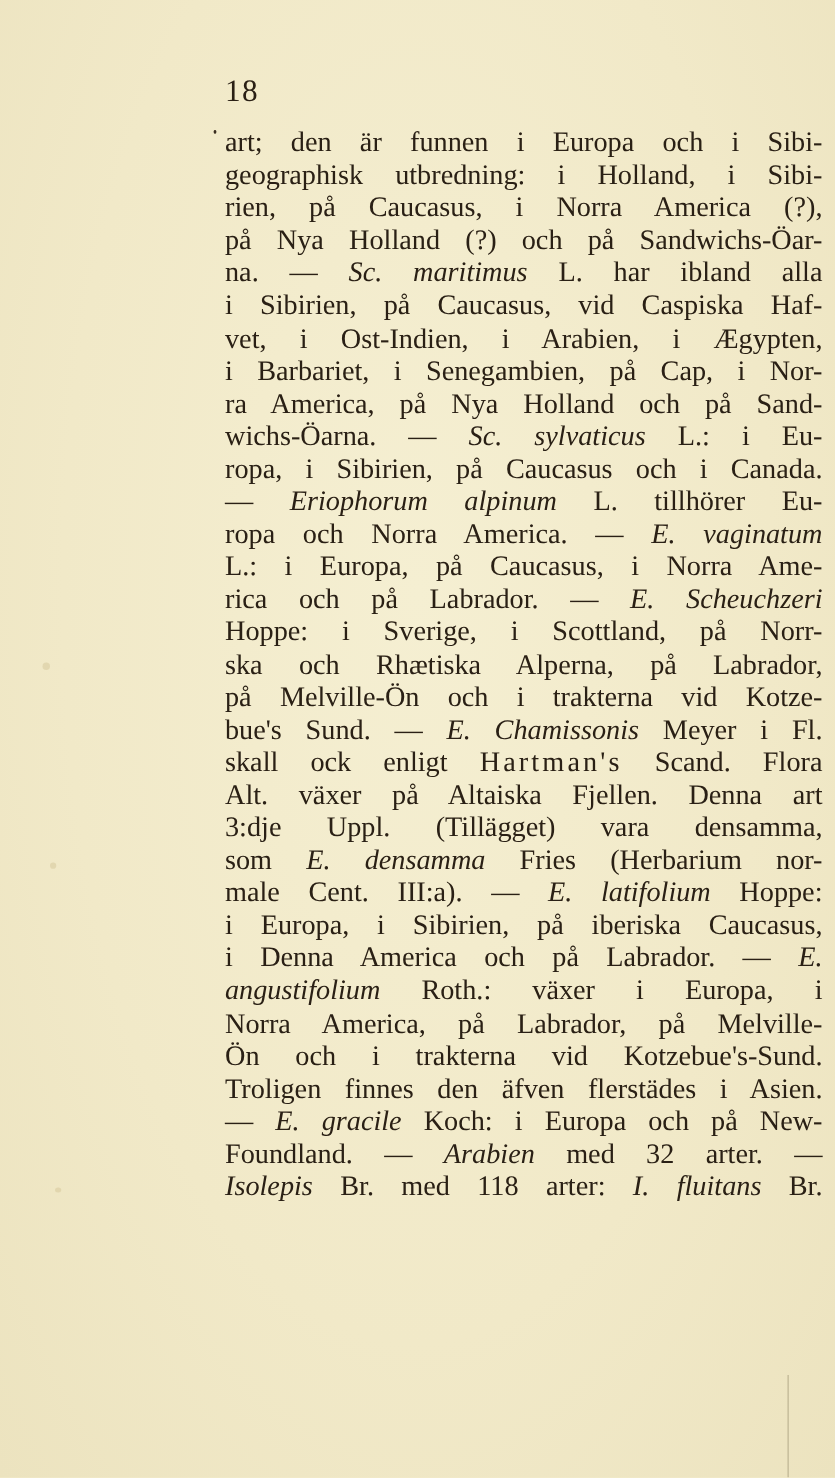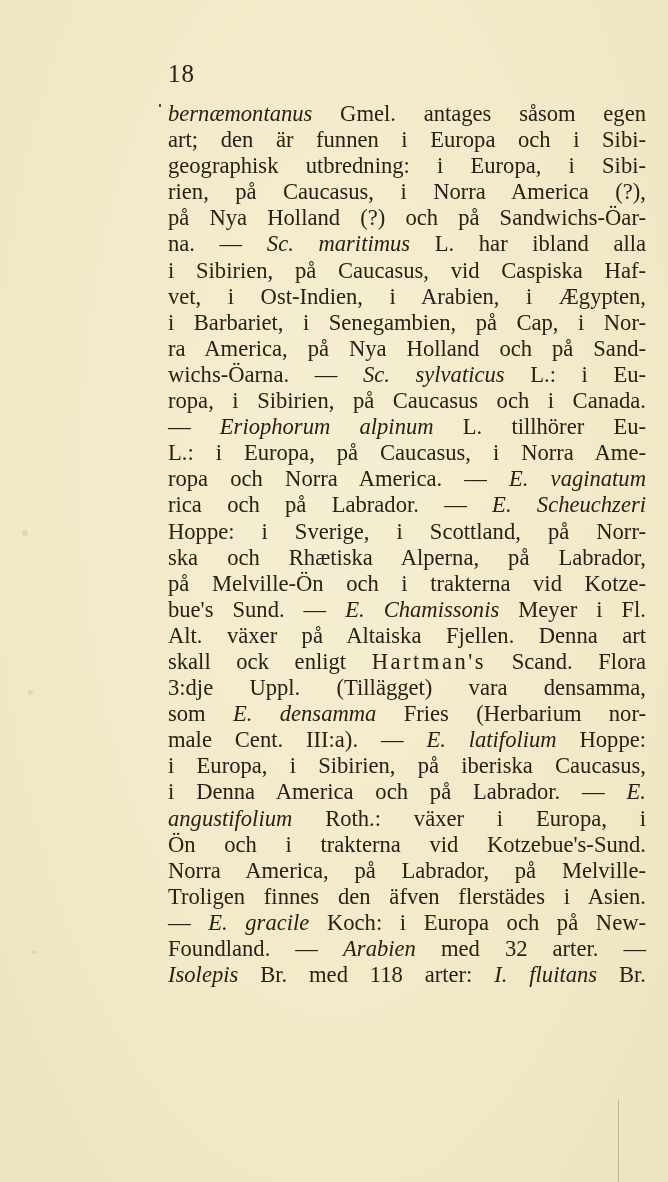--- a/index.html
+++ b/index.html
@@ -11,21 +11,21 @@
       height: 1182px;
       background: #f2ebcb;
       background-image: radial-gradient(ellipse at 50% 40%, #f5efd2 0%, #f1e9c8 60%, #ece3bf 100%);
       position: relative;
       overflow: hidden;
       font-family: "DejaVu Serif", "Liberation Serif", serif;
       color: #2a2015;
     }
     .page {
       position: absolute;
-      left: 0; top: 0;
+      left: 12px; top: 0;
       width: 620px; height: 1182px;
     }
     .page-number {
       position: absolute;
       left: 168px;
       top: 60px;
       font-family: "Liberation Serif", serif;
       font-size: 25px;
       color: #2a2015;
       letter-spacing: 1px;
@@ -76,50 +76,49 @@
       opacity: 0.6;
     }
   </style>
 </head>
 <body>
 
 <div class="page">
   <div class="page-number">18</div>
   <div class="mark"></div>
   <div class="text-block" id="text-block">
-      <span class="line"><span class="it">bernæmontanus</span><span> Gmel. antages såsom egen</span></span>
       <span class="line"><span>art; den är funnen i Europa och i Sibi-</span></span>
-      <span class="line"><span>geographisk utbredning: i Europa, i Sibi-</span></span>
+      <span class="line"><span>geographisk utbredning: i Holland, i Sibi-</span></span>
       <span class="line"><span>rien, på Caucasus, i Norra America (?),</span></span>
       <span class="line"><span>på Nya Holland (?) och på Sandwichs-Öar-</span></span>
       <span class="line"><span>na. — </span><span class="it">Sc. maritimus</span><span> L. har ibland alla</span></span>
       <span class="line"><span>i Sibirien, på Caucasus, vid Caspiska Haf-</span></span>
       <span class="line"><span>vet, i Ost-Indien, i Arabien, i Ægypten,</span></span>
       <span class="line"><span>i Barbariet, i Senegambien, på Cap, i Nor-</span></span>
       <span class="line"><span>ra America, på Nya Holland och på Sand-</span></span>
       <span class="line"><span>wichs-Öarna. — </span><span class="it">Sc. sylvaticus</span><span> L.: i Eu-</span></span>
       <span class="line"><span>ropa, i Sibirien, på Caucasus och i Canada.</span></span>
       <span class="line"><span>— </span><span class="it">Eriophorum alpinum</span><span> L. tillhörer Eu-</span></span>
+      <span class="line"><span>ropa och Norra America. — </span><span class="it">E. vaginatum</span></span>
       <span class="line"><span>L.: i Europa, på Caucasus, i Norra Ame-</span></span>
-      <span class="line"><span>ropa och Norra America. — </span><span class="it">E. vaginatum</span></span>
       <span class="line"><span>rica och på Labrador. — </span><span class="it">E. Scheuchzeri</span></span>
       <span class="line"><span>Hoppe: i Sverige, i Scottland, på Norr-</span></span>
       <span class="line"><span>ska och Rhætiska Alperna, på Labrador,</span></span>
       <span class="line"><span>på Melville-Ön och i trakterna vid Kotze-</span></span>
       <span class="line"><span>bue's Sund. — </span><span class="it">E. Chamissonis</span><span> Meyer i Fl.</span></span>
+      <span class="line"><span>skall ock enligt </span><span class="spaced">Hartman's</span><span> Scand. Flora</span></span>
       <span class="line"><span>Alt. växer på Altaiska Fjellen. Denna art</span></span>
-      <span class="line"><span>skall ock enligt </span><span class="spaced">Hartman's</span><span> Scand. Flora</span></span>
       <span class="line"><span>3:dje Uppl. (Tillägget) vara densamma,</span></span>
       <span class="line"><span>som </span><span class="it">E. densamma</span><span> Fries (Herbarium nor-</span></span>
       <span class="line"><span>male Cent. III:a). — </span><span class="it">E. latifolium</span><span> Hoppe:</span></span>
       <span class="line"><span>i Europa, i Sibirien, på iberiska Caucasus,</span></span>
       <span class="line"><span>i Denna America och på Labrador. — </span><span class="it">E.</span></span>
       <span class="line"><span class="it">angustifolium</span><span> Roth.: växer i Europa, i</span></span>
+      <span class="line"><span>Norra America, på Labrador, på Melville-</span></span>
       <span class="line"><span>Ön och i trakterna vid Kotzebue's-Sund.</span></span>
-      <span class="line"><span>Norra America, på Labrador, på Melville-</span></span>
       <span class="line"><span>Troligen finnes den äfven flerstädes i Asien.</span></span>
       <span class="line"><span>— </span><span class="it">E. gracile</span><span> Koch: i Europa och på New-</span></span>
       <span class="line"><span>Foundland. — </span><span class="it">Arabien</span><span> med 32 arter. —</span></span>
       <span class="line"><span class="it">Isolepis</span><span> Br. med 118 arter: </span><span class="it">I. fluitans</span><span> Br.</span></span>
     </div>
   <div class="edge-line"></div>
   <div class="speck" style="left:22px;top:530px;width:6px;height:6px;"></div>
   <div class="speck" style="left:28px;top:690px;width:5px;height:5px;"></div>
   <div class="speck" style="left:32px;top:950px;width:5px;height:4px;"></div>
 </div>

